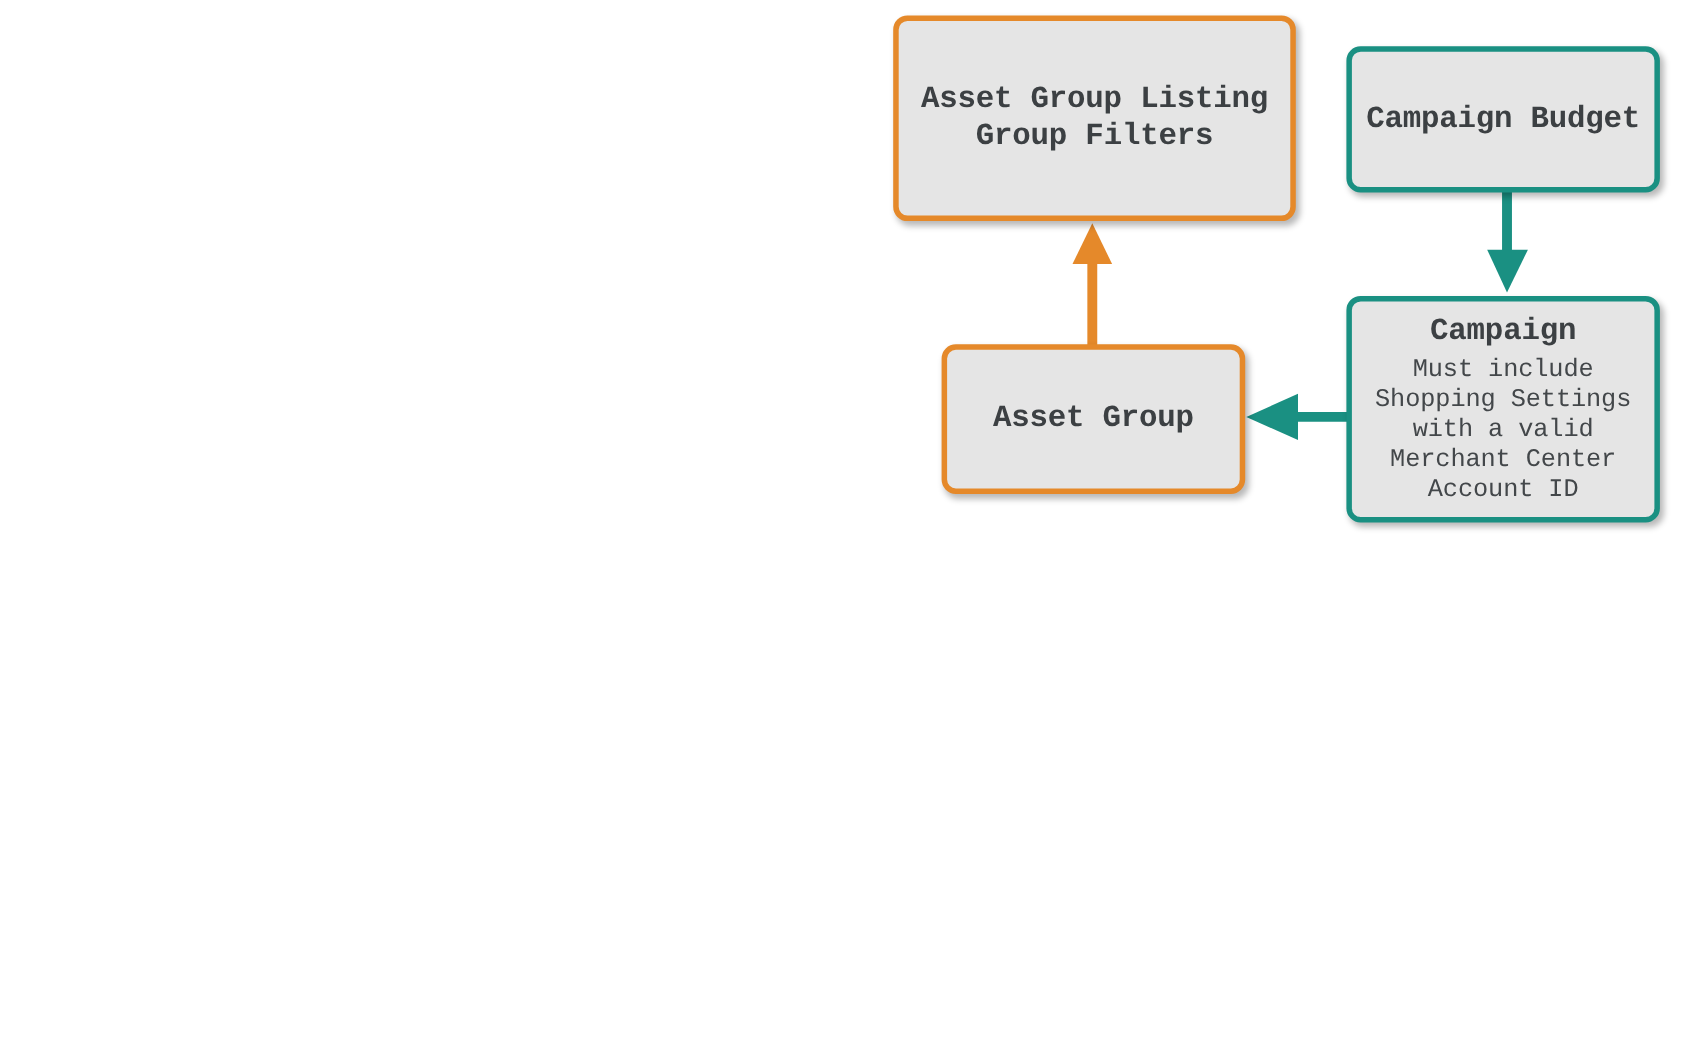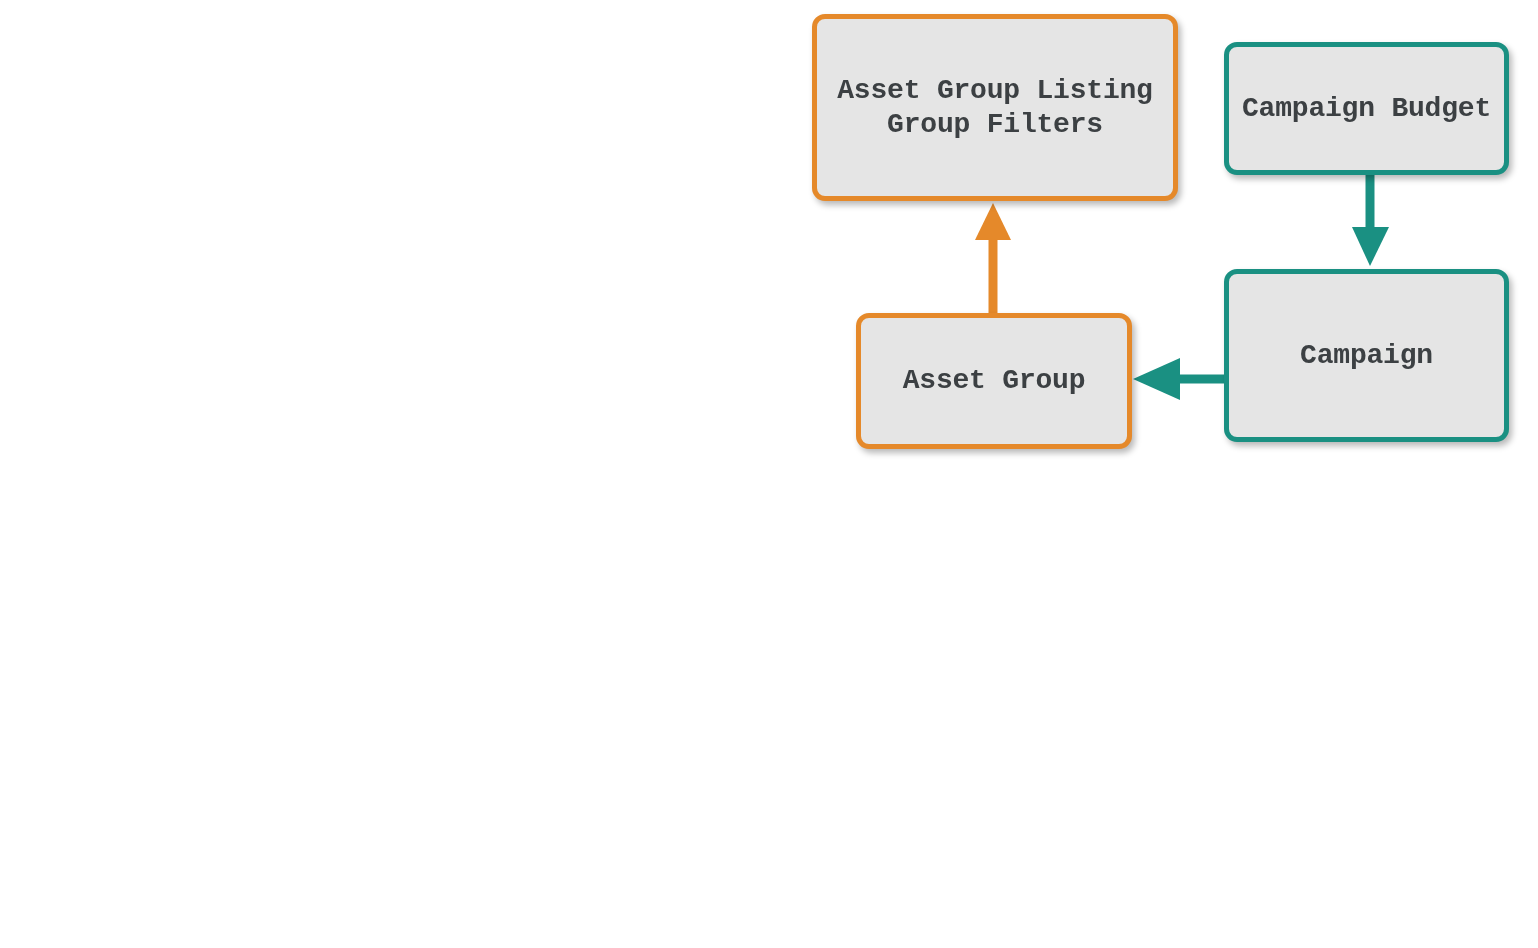--- a/index.html
+++ b/index.html
@@ -75,21 +75,21 @@
   #node-campaign-budget {
     left: 1224px;
     top: 42px;
     width: 285px;
     height: 133px;
   }
   #node-campaign {
     left: 1224px;
     top: 269px;
     width: 285px;
-    height: 173px;
+    height: 206px;
   }
 
   
   #connectors {
     position: absolute;
     left: 0;
     top: 0;
     width: 1538px;
     height: 948px;
     z-index: 1;
@@ -138,16 +138,17 @@
   <div class="node" id="node-asset-group" style="border-color:#e5892a;">
     <div class="title">Asset Group</div>
   </div>
 
   <div class="node" id="node-campaign-budget" style="border-color:#1a9082;">
     <div class="title">Campaign Budget</div>
   </div>
 
   <div class="node" id="node-campaign" style="border-color:#1a9082;">
     <div class="title">Campaign</div>
+    <div class="subtitle">Must include Shopping Settings with a valid Merchant Center Account ID</div>
   </div>
 
 
 </div>
 
 </body></html>

